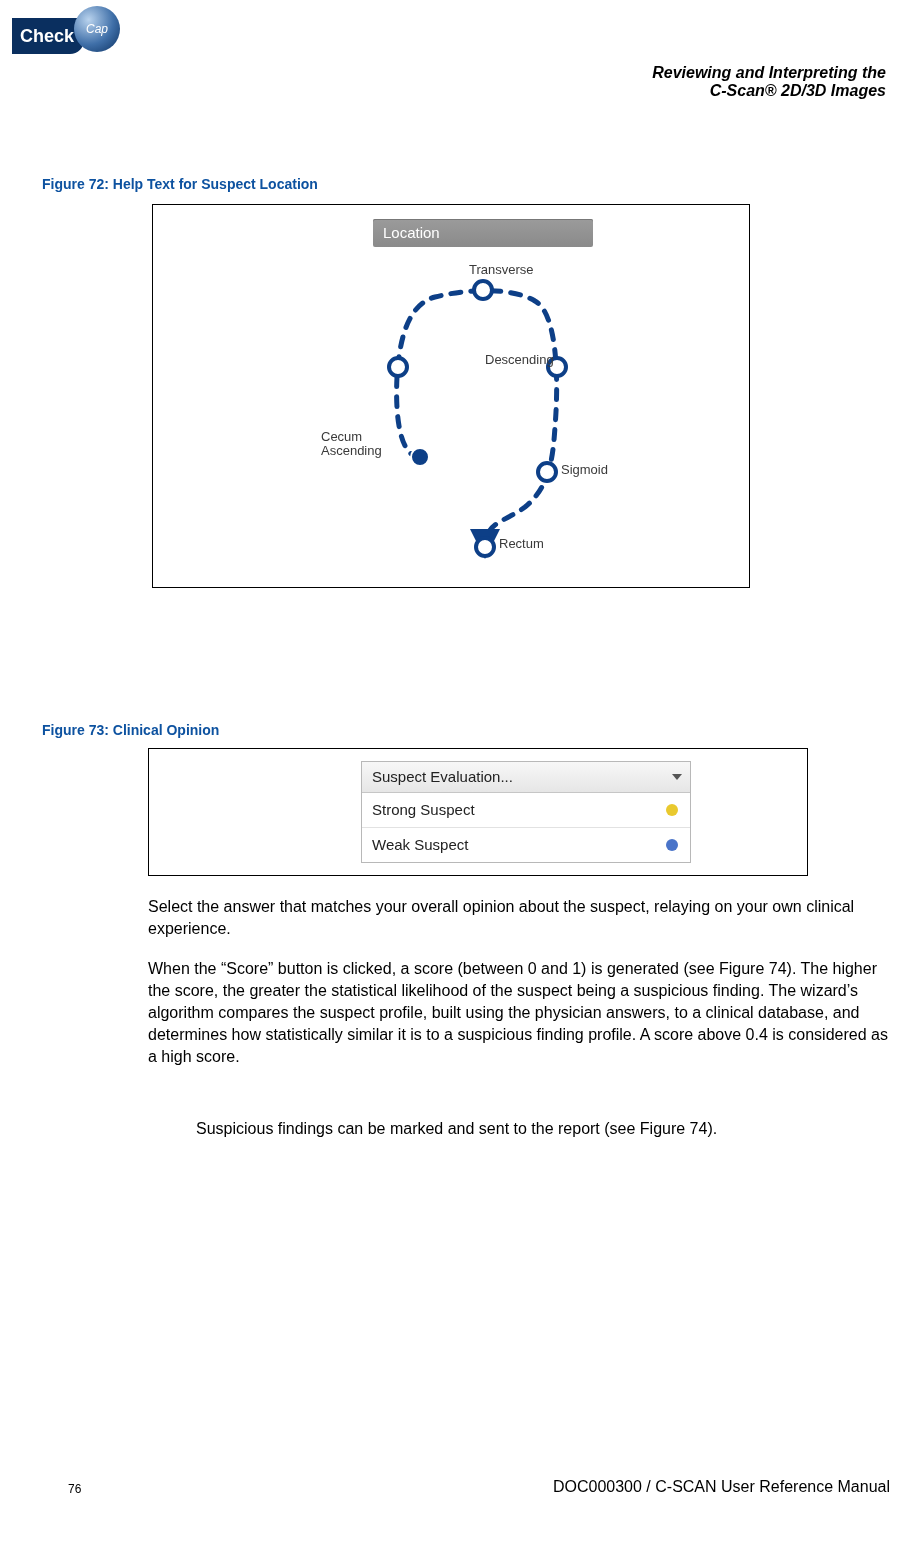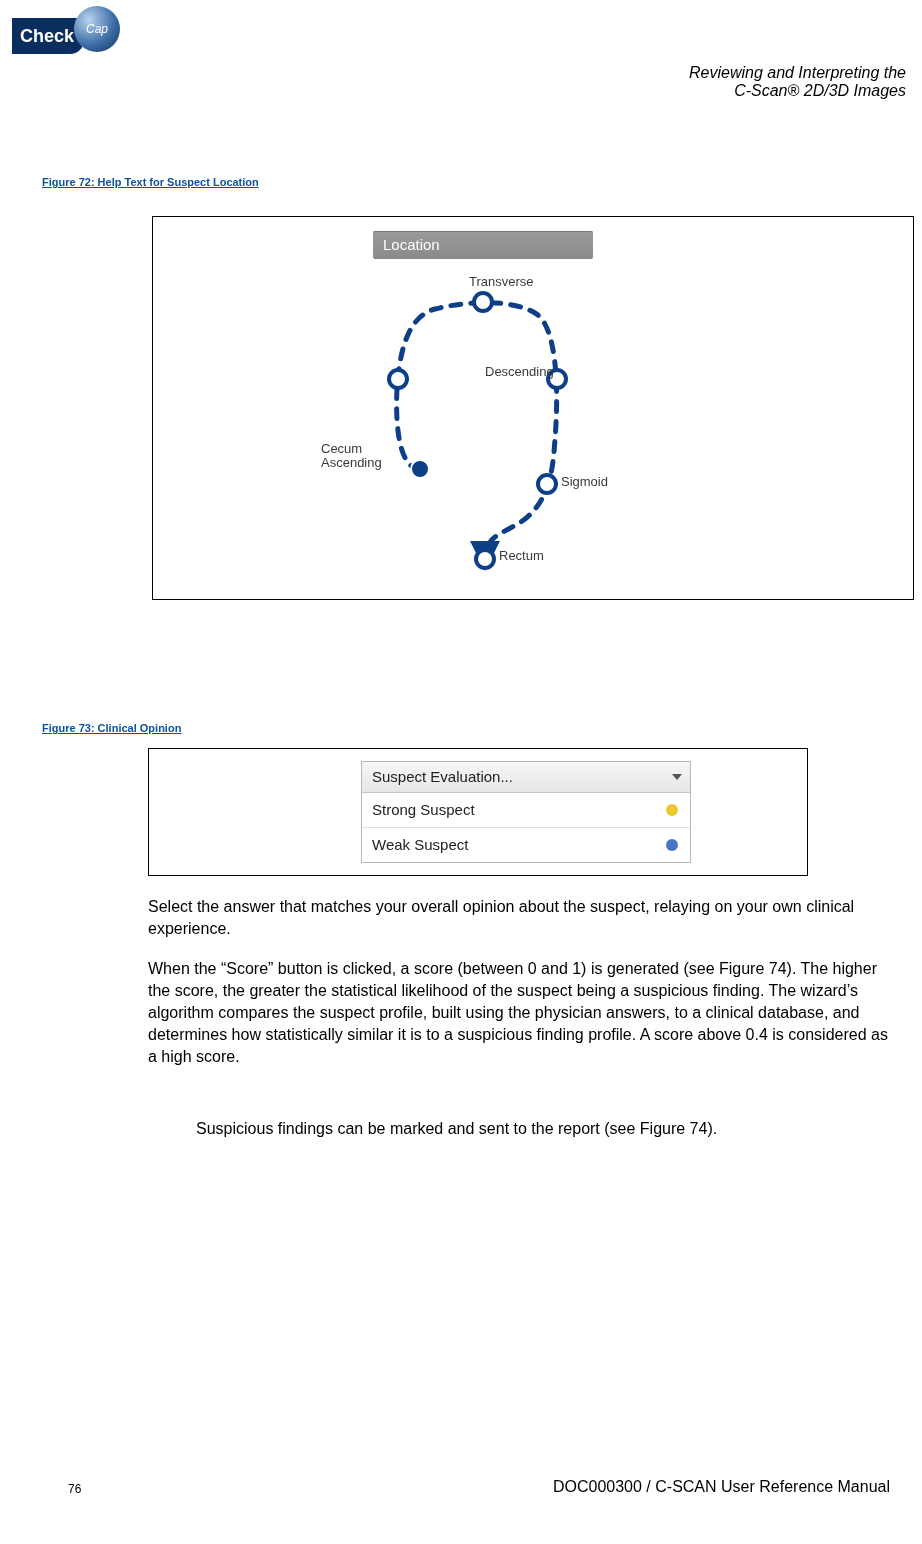--- a/index.html
+++ b/index.html
@@ -54,48 +54,47 @@
       font-family: Arial, sans-serif;
       font-size: 12px;
       font-style: italic;
       text-align: center;
       line-height: 46px;
     }
     
     .running-head {
       position: absolute;
       top: 64px;
-      right: 16px;
+      right: 36px;
       text-align: right;
       font-family: Verdana, Geneva, sans-serif;
       font-size: 16px;
-      font-weight: normal;
+      font-weight: bold;
       font-style: italic;
       color: #000;
     }
     
     .fig-caption {
       position: absolute;
       left: 42px;
       color: #0d52a0;
       font-family: Arial, Helvetica, sans-serif;
       font-weight: bold;
-      font-size: 11px;
-      text-decoration: underline;
+      font-size: 14px;
     }
     .cap72 { top: 176px; }
     .cap73 { top: 722px; }
     
     .figframe {
       position: absolute;
       border: 1px solid #000;
       box-sizing: border-box;
       background: #fff;
     }
-    .frame72 { top: 216px; left: 152px; width: 762px; height: 384px; }
+    .frame72 { top: 204px; left: 152px; width: 598px; height: 384px; }
     .frame73 { top: 748px; left: 148px; width: 660px; height: 128px; }
     
     .loc-panel {
       position: absolute;
       top: 14px;
       left: 220px;
       width: 210px;
       height: 28px;
       background: linear-gradient(#9b9b9b, #8a8a8a);
       color: #fff;

